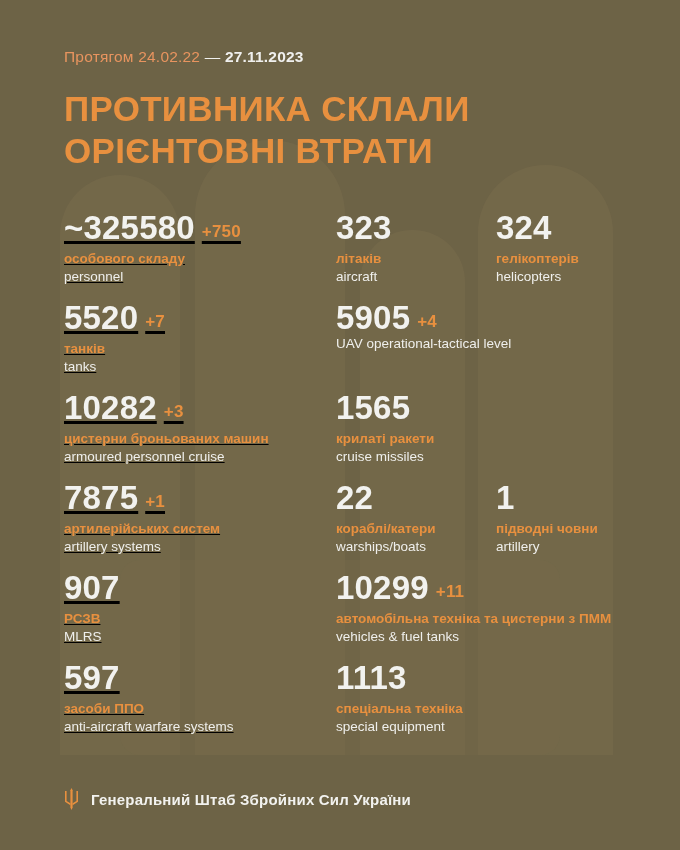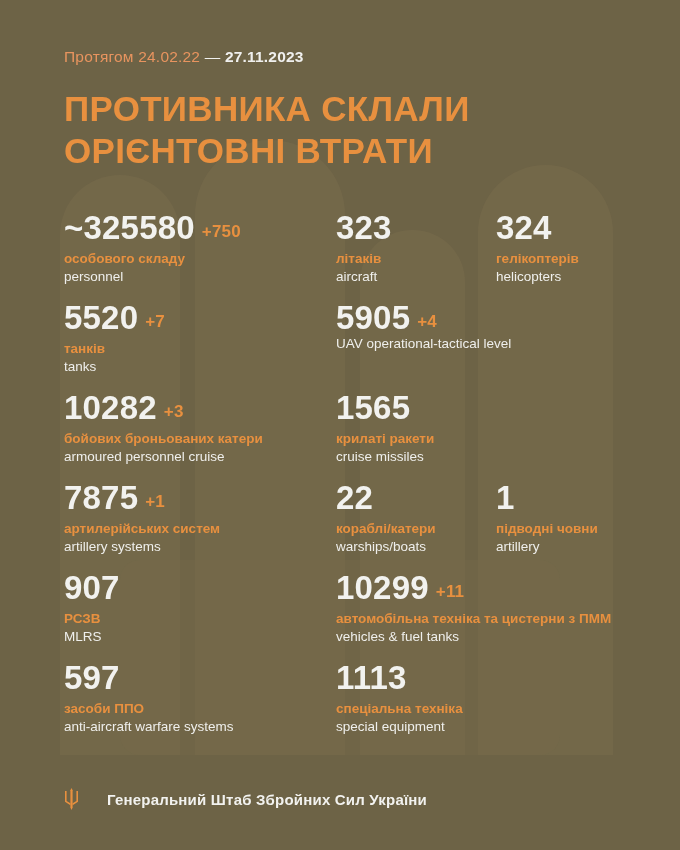--- a/index.html
+++ b/index.html
@@ -57,21 +57,21 @@
 
   
   .rows { position: relative; }
   .row {
     position: relative;
     display: block;
     margin-bottom: 16px;
     min-height: 74px;
   }
   .cell { position: absolute; top: 0; }
-  .cell.c1 { left: 0px; }
+  .cell.c1 { left: 0px; text-decoration: underline; }
   .cell.c2 { left: 272px; }
   .cell.c3 { left: 432px; }
 
   .num {
     font-size: 33px;
     font-weight: bold;
     color: #f2f2ef;
     line-height: 1.0;
     letter-spacing: 0.2px;
     white-space: nowrap;
@@ -99,21 +99,21 @@
     white-space: nowrap;
   }
 
   
   .footer {
     position: absolute;
     left: 64px;
     bottom: 40px;
     display: flex;
     align-items: center;
-    gap: 28px;
+    gap: 12px;
     z-index: 3;
   }
   .footer .emblem {
     width: 15px;
     height: 22px;
     position: relative;
   }
   .footer .emblem svg { display: block; }
   .footer .fname {
     font-size: 15px;
@@ -186,21 +186,21 @@
           </div>
           <div class="lbl-en">UAV operational-tactical level</div>
         </div>
       </div>
 
       <div class="row">
         <div class="cell c1">
           <div class="num">
             <span>10282</span><span class="delta">+3</span>
           </div>
-          <div class="lbl-ua">бойових броньованих катери</div>
+          <div class="lbl-ua">цистерни броньованих машин</div>
           <div class="lbl-en">armoured personnel cruise</div>
         </div>
         <div class="cell c2">
           <div class="num">
             <span>1565</span><span class="delta"></span>
           </div>
           <div class="lbl-ua">крилаті ракети</div>
           <div class="lbl-en">cruise missiles</div>
         </div>
       </div>

